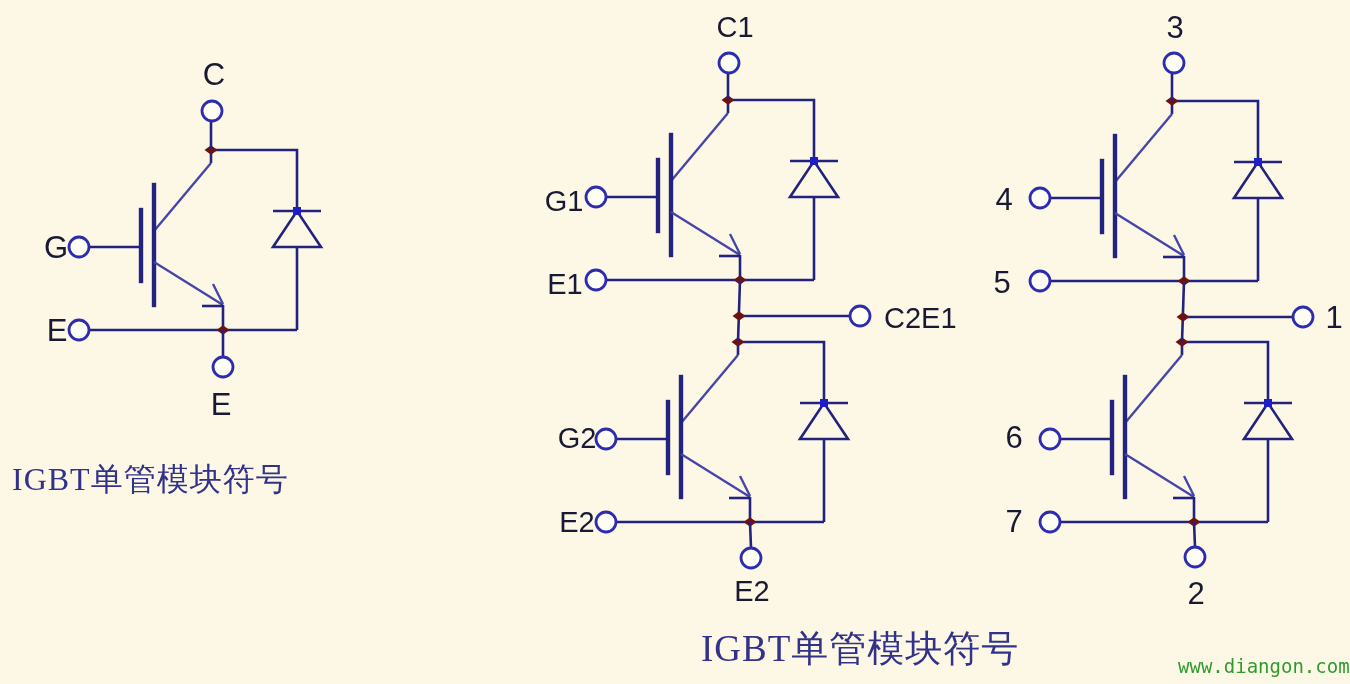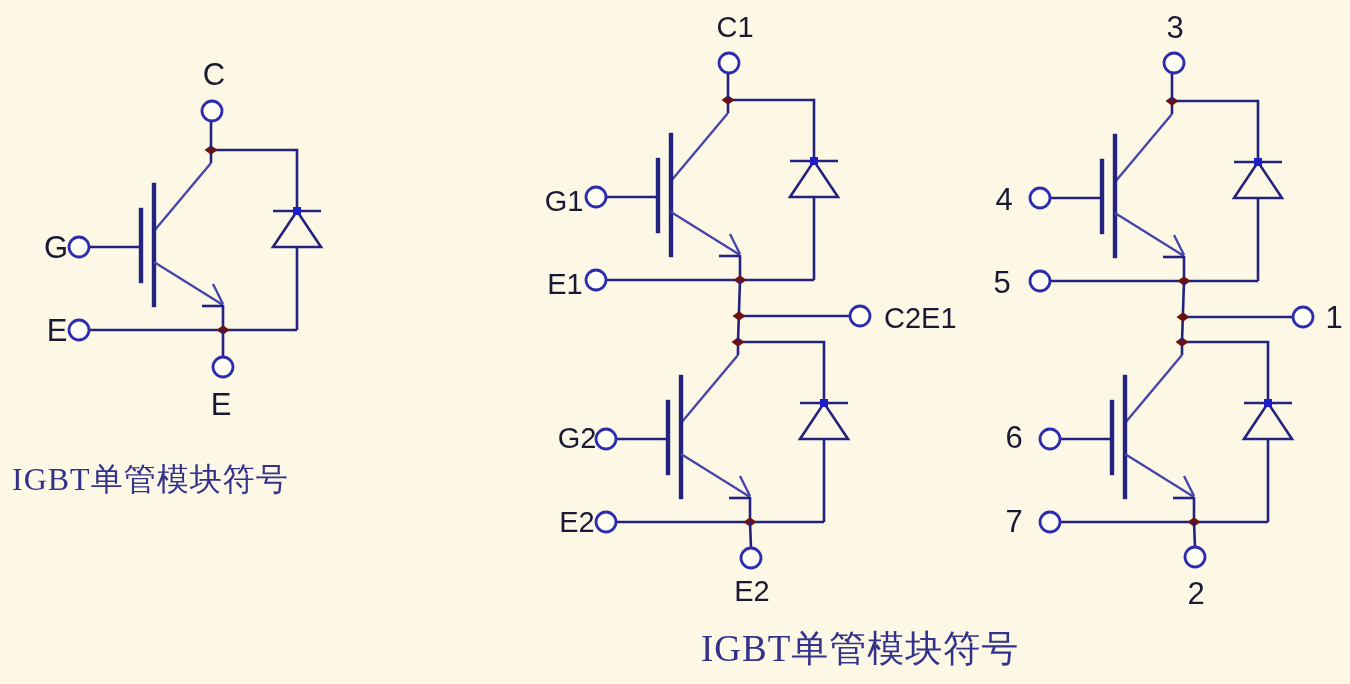--- a/index.html
+++ b/index.html
@@ -122,14 +122,15 @@
       <text class="lbl" x="1002" y="293" text-anchor="middle">5</text>
       <text class="lbl" x="1334" y="328" text-anchor="middle">1</text>
       <text class="lbl" x="1014" y="448" text-anchor="middle">6</text>
       <text class="lbl" x="1014" y="532" text-anchor="middle">7</text>
       <text class="lbl" x="1196" y="604" text-anchor="middle">2</text>
     </g>
   </svg>
 
   <div class="caption caption-single">IGBT单管模块符号</div>
   <div class="caption caption-dual">IGBT单管模块符号</div>
+  <div class="watermark">www.diangon.com</div>
 
 </div>
 
 </body></html>

